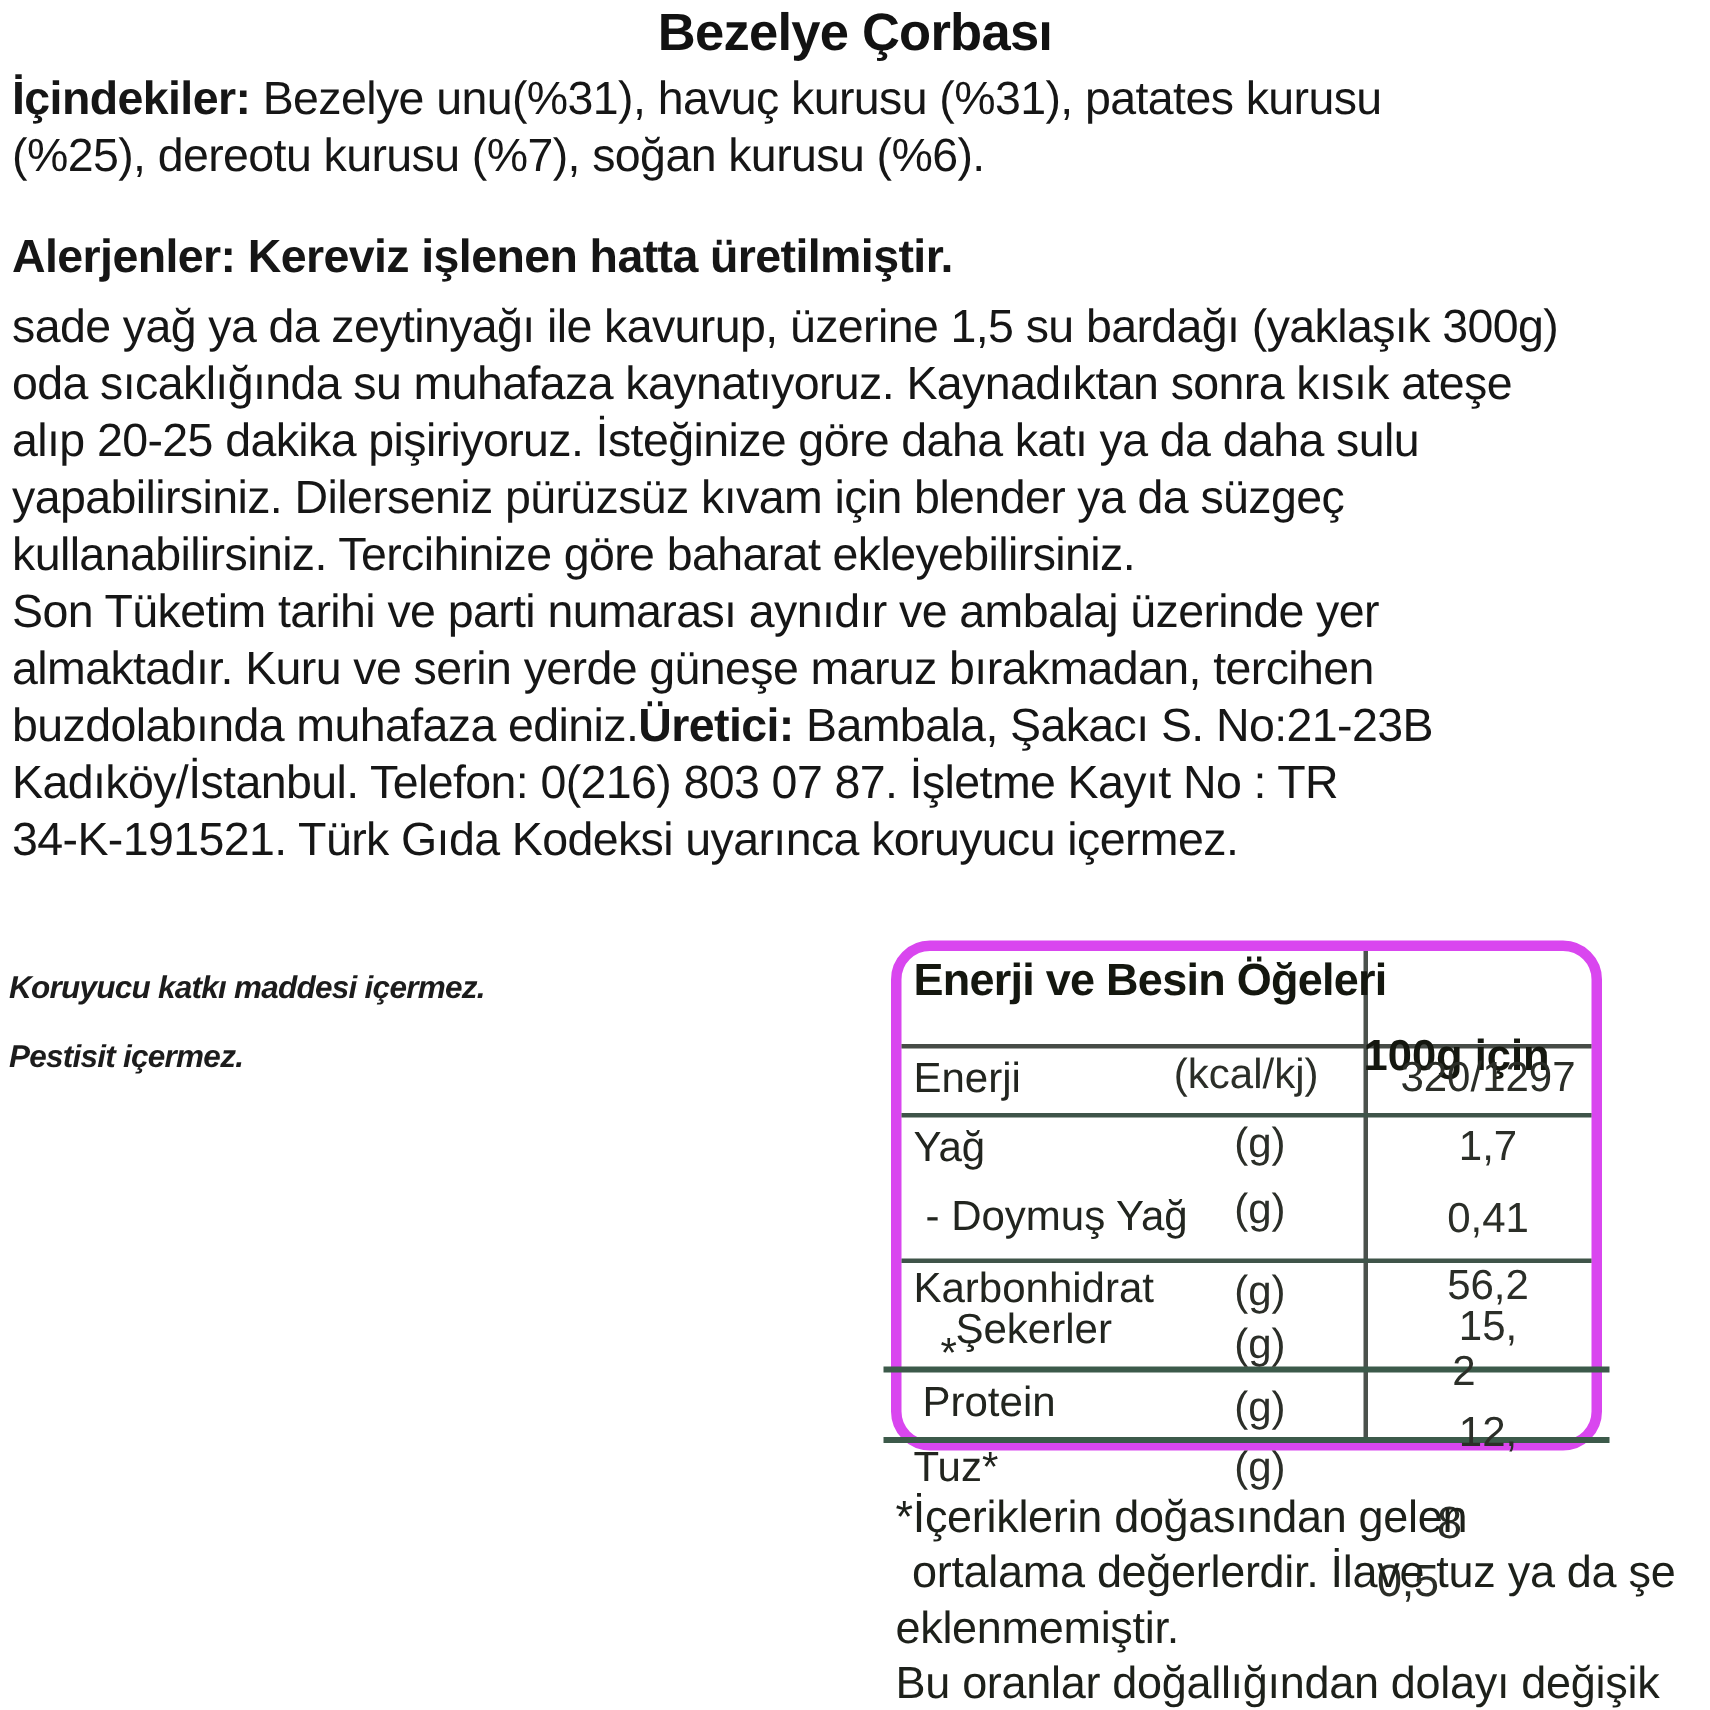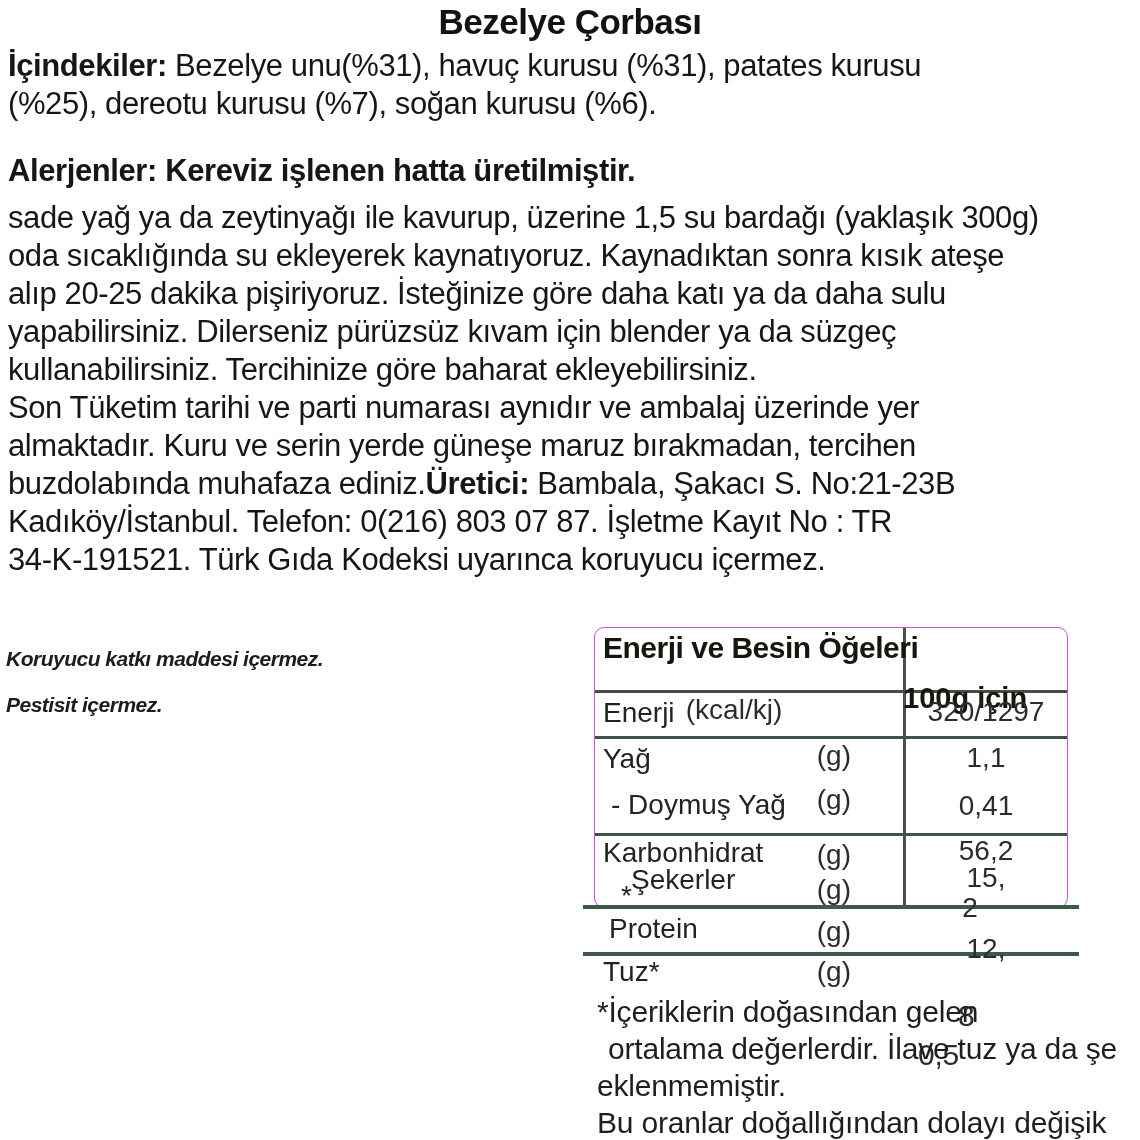--- a/index.html
+++ b/index.html
@@ -18,37 +18,37 @@
   .p-ingredients{margin-top:5px;}
   .p-allergens{margin-top:29px;font-weight:700;}
   .p-cooking{margin-top:9px;}
   .lead{font-weight:700;}
   .line{white-space:nowrap;}
   
   .claims{position:absolute;left:6px;top:636px;font-size:21px;font-weight:700;
     font-style:italic;line-height:46px;letter-spacing:-0.5px;color:#1c1c1c;}
   
   .ntable{
-    position:absolute;left:594px;top:627px;width:474px;height:281px;
-    border:1px solid #d946ef;border-radius:10px;box-sizing:border-box;
+    position:absolute;left:594px;top:627px;width:474px;height:340px;
+    border:7px solid #d946ef;border-radius:26px;box-sizing:border-box;
     font-size:28px;color:#22251f;
   }
   .vline{position:absolute;top:0;bottom:0;left:308px;width:3px;background:#4a514c;}
   .hline{position:absolute;left:0;right:0;height:3px;background:#3f5449;}
   .hl-1{top:62px;background:#474c47;}
   .hl-2{top:108px;}
   .hl-3{top:205px;}
   .hl-ext{left:-12px;right:-12px;height:4px;background:#3c5a4a;}
   .hl-4{top:277px;}
   .hl-5{top:324px;}
   .tcell{position:absolute;white-space:nowrap;}
   .thead-1{left:8px;top:3px;font-size:30px;font-weight:700;letter-spacing:-0.5px;color:#14170f;}
   .thead-2{left:308px;width:163px;top:22px;text-align:left;font-size:29px;font-weight:700;color:#14170f;margin-top:32px;}
   .tunit{left:0;width:256px;text-align:right;color:#2b2e28;}
-  .tunit-wide{left:0;width:278px;text-align:center;color:#2b2e28;}
+  .tunit-wide{left:0;width:278px;text-align:right;color:#2b2e28;}
   .tval{left:311px;width:160px;text-align:center;color:#2b2e28;}
   
   .footnote{position:absolute;left:597px;top:993px;font-size:30px;line-height:37px;
     letter-spacing:-0.2px;color:#1d201a;}
   .fn-indent{padding-left:11px;}
   .overflow-digit{position:absolute;font-size:30px;color:#2b2e28;letter-spacing:-0.2px;}
   .ov-protein{left:958px;top:999px;}
   .ov-tuz{left:918px;top:1038px;}
 </style>
 </head>
@@ -60,21 +60,21 @@
 
   <div class="para p-ingredients">
     <div class="line"><span class="lead">İçindekiler:</span><span> Bezelye unu(%31), havuç kurusu (%31), patates kurusu</span></div>
     <div class="line">(%25), dereotu kurusu (%7), soğan kurusu (%6).</div>
   </div>
 
   <div class="para p-allergens">Alerjenler: Kereviz işlenen hatta üretilmiştir.</div>
 
   <div class="para p-cooking">
     <div class="line">sade yağ ya da zeytinyağı ile kavurup, üzerine 1,5 su bardağı (yaklaşık 300g)</div>
-    <div class="line">oda sıcaklığında su ekleyerek kaynatıyoruz. Kaynadıktan sonra kısık ateşe</div>
+    <div class="line">oda sıcaklığında su muhafaza kaynatıyoruz. Kaynadıktan sonra kısık ateşe</div>
     <div class="line">alıp 20-25 dakika pişiriyoruz. İsteğinize göre daha katı ya da daha sulu</div>
     <div class="line">yapabilirsiniz. Dilerseniz pürüzsüz kıvam için blender ya da süzgeç</div>
     <div class="line">kullanabilirsiniz. Tercihinize göre baharat ekleyebilirsiniz.</div>
     <div class="line">Son Tüketim tarihi ve parti numarası aynıdır ve ambalaj üzerinde yer</div>
     <div class="line">almaktadır. Kuru ve serin yerde güneşe maruz bırakmadan, tercihen</div>
     <div class="line"><span>buzdolabında muhafaza ediniz.</span><span class="lead">Üretici:</span><span> Bambala, Şakacı S. No:21-23B</span></div>
     <div class="line">Kadıköy/İstanbul. Telefon: 0(216) 803 07 87. İşletme Kayıt No : TR</div>
     <div class="line">34-K-191521. Türk Gıda Kodeksi uyarınca koruyucu içermez.</div>
   </div>
 
@@ -93,21 +93,21 @@
 
     <div class="tcell thead-1">Enerji ve Besin Öğeleri</div>
     <div class="tcell thead-2">100g için</div>
 
     <div class="tcell" style="left:8px;top:69px;">Enerji</div>
     <div class="tcell tunit-wide" style="top:66px;">(kcal/kj)</div>
     <div class="tcell tval" style="top:68px;">320/1297</div>
 
     <div class="tcell" style="left:8px;top:115px;">Yağ</div>
     <div class="tcell tunit" style="top:112px;">(g)</div>
-    <div class="tcell tval" style="top:114px;">1,1</div>
+    <div class="tcell tval" style="top:114px;">1,7</div>
 
     <div class="tcell" style="left:16px;top:161px;">- Doymuş Yağ</div>
     <div class="tcell tunit" style="top:156px;">(g)</div>
     <div class="tcell tval" style="top:162px;">0,41</div>
 
     <div class="tcell" style="left:8px;top:209px;">Karbonhidrat</div>
     <div class="tcell tunit" style="top:211px;">(g)</div>
     <div class="tcell tval" style="top:207px;">56,2</div>
 
     <div class="tcell" style="left:36px;top:236px;">Şekerler</div>

